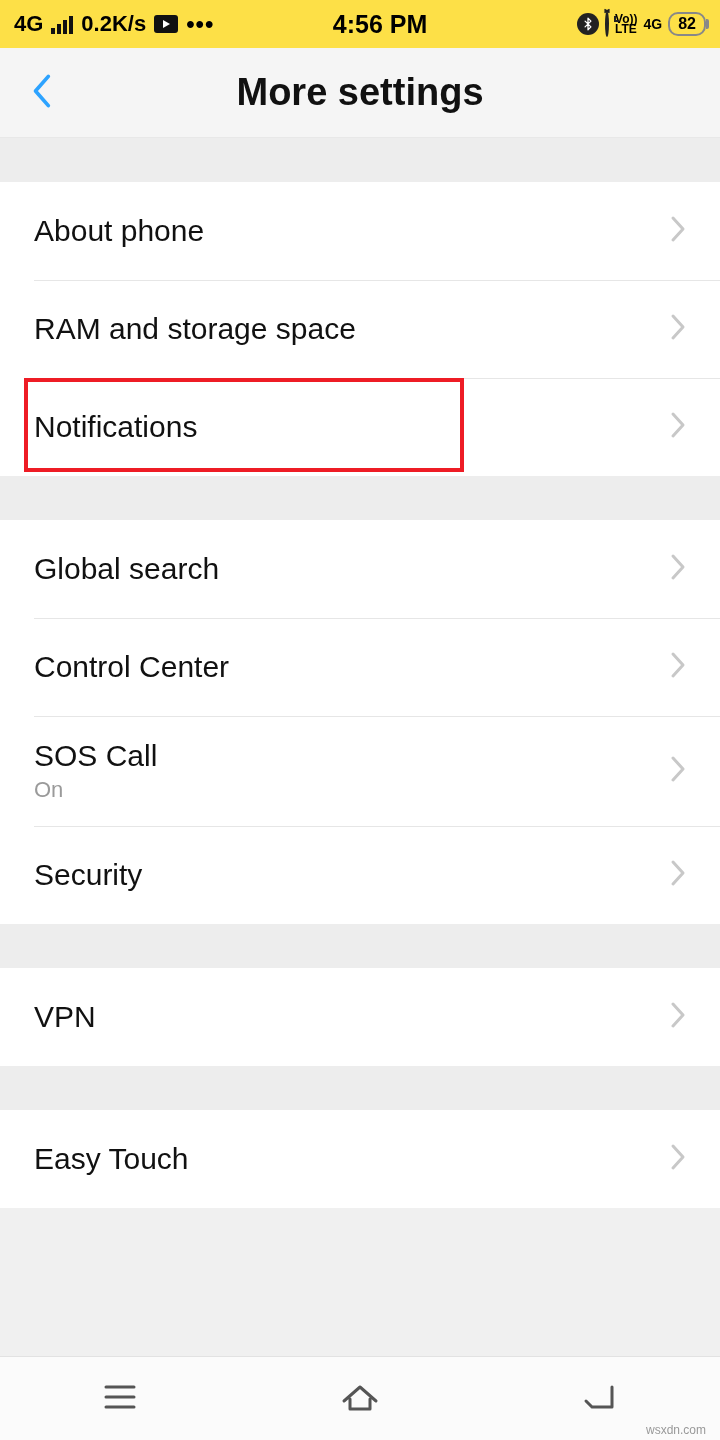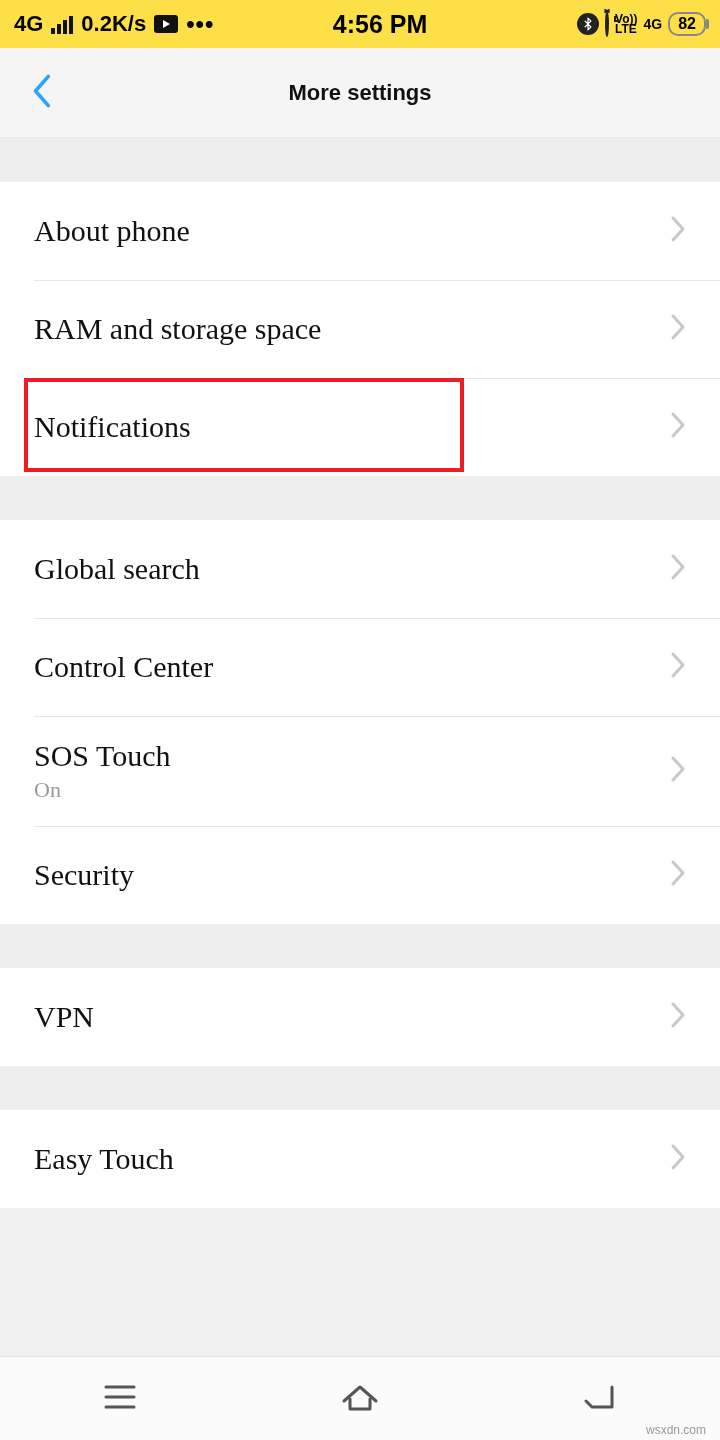--- a/index.html
+++ b/index.html
@@ -25,25 +25,25 @@
     .alarm-wrap::before{left:-1px;transform:rotate(-30deg);} .alarm-wrap::after{right:-1px;transform:rotate(30deg);}
     .volte{font-size:12px;line-height:10px;text-align:left;}
     .net4g{font-size:14px;}
     .battery{border:2px solid #888;border-radius:10px;padding:1px 8px;font-size:16px;position:relative;}
     .battery::after{content:'';position:absolute;right:-5px;top:5px;width:3px;height:10px;background:#888;border-radius:0 2px 2px 0;}
 
     
     .header { height: 90px; background: #f5f5f5; display:flex; align-items:center; position:relative; border-bottom:1px solid #e8e8e8; }
     .back-btn { padding: 0 30px; color:#2da3ff; }
     .back-btn svg{width:22px;height:38px;}
-    .header-title{position:absolute;left:50%;transform:translateX(-50%);font-size:22px;font-weight:700;color:#111;}
+    .header-title{position:absolute;left:50%;transform:translateX(-50%);font-size:38px;font-weight:700;color:#111;}
 
     
     .group-gap{height:44px;background:#ededed;}
-    .group{background:#fff;font-family:Liberation Serif, serif;}
+    .group{background:#fff;}
     .item{display:flex;align-items:center;justify-content:space-between;padding:0 34px;min-height:98px;position:relative;}
     .item + .item::before{content:'';position:absolute;top:0;left:34px;right:0;height:1px;background:#e6e6e6;}
     .item-text{display:flex;flex-direction:column;gap:4px;}
     .item-label{font-size:30px;color:#111;}
     .item-sub{font-size:22px;color:#9a9a9a;}
     .item.with-sub{min-height:110px;padding-top:14px;padding-bottom:14px;}
     .chev{color:#c8c8c8;}
     .chev svg{width:16px;height:28px;}
     .highlight-box{position:absolute;border:4px solid #ee1c25;pointer-events:none;}
 
@@ -139,21 +139,21 @@
   <div class="item">
     <div class="item-text">
         <span class="item-label">Control Center</span>
       </div>
     <span class="chev"><svg viewBox="0 0 16 28">
           <path d="M3 3l10 11L3 25" stroke="currentColor" stroke-width="3" fill="none" stroke-linecap="round" stroke-linejoin="round"></path>
         </svg></span>
   </div>
   <div class="item with-sub">
     <div class="item-text">
-      <span class="item-label">SOS Touch</span>
+      <span class="item-label">SOS Call</span>
       <span class="item-sub">On</span>
     </div>
     <span class="chev"><svg viewBox="0 0 16 28">
           <path d="M3 3l10 11L3 25" stroke="currentColor" stroke-width="3" fill="none" stroke-linecap="round" stroke-linejoin="round"></path>
         </svg></span>
   </div>
   <div class="item">
     <div class="item-text">
         <span class="item-label">Security</span>
       </div>

